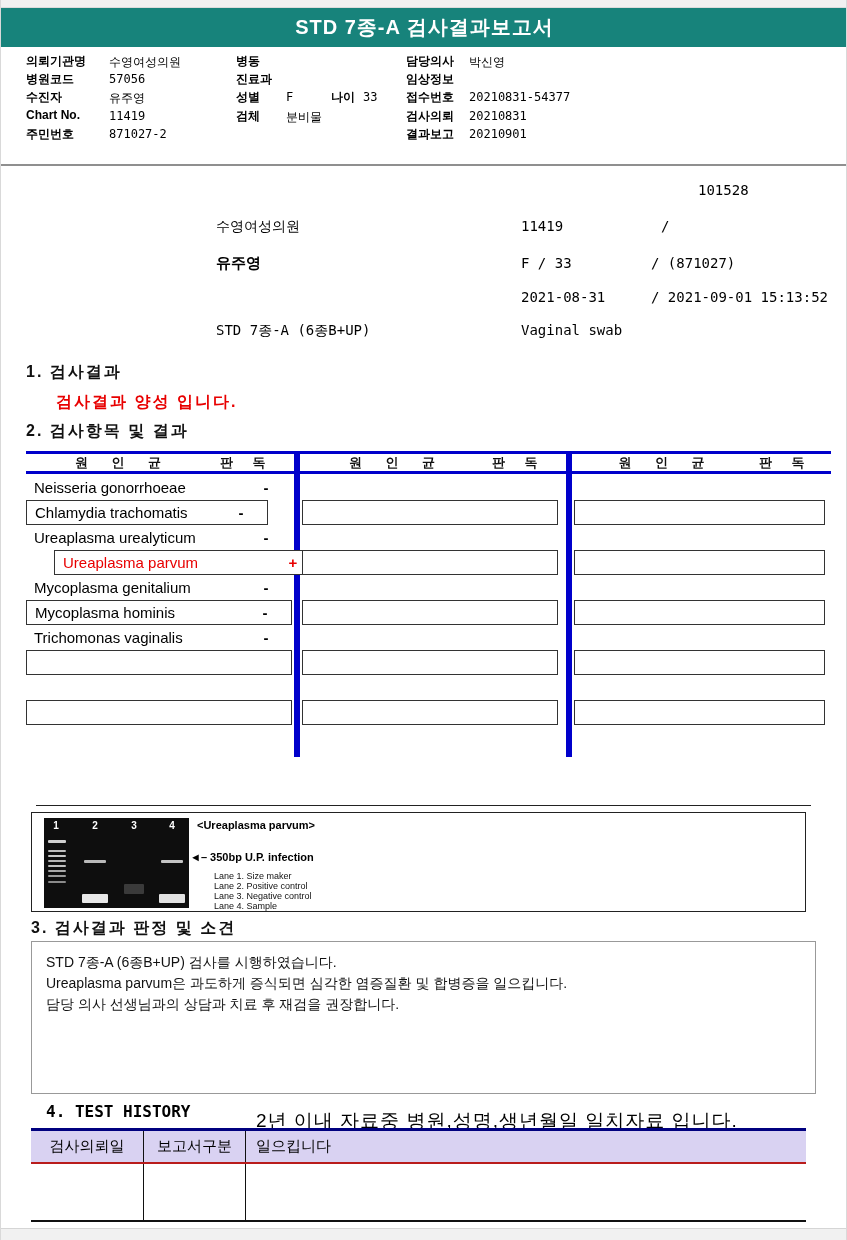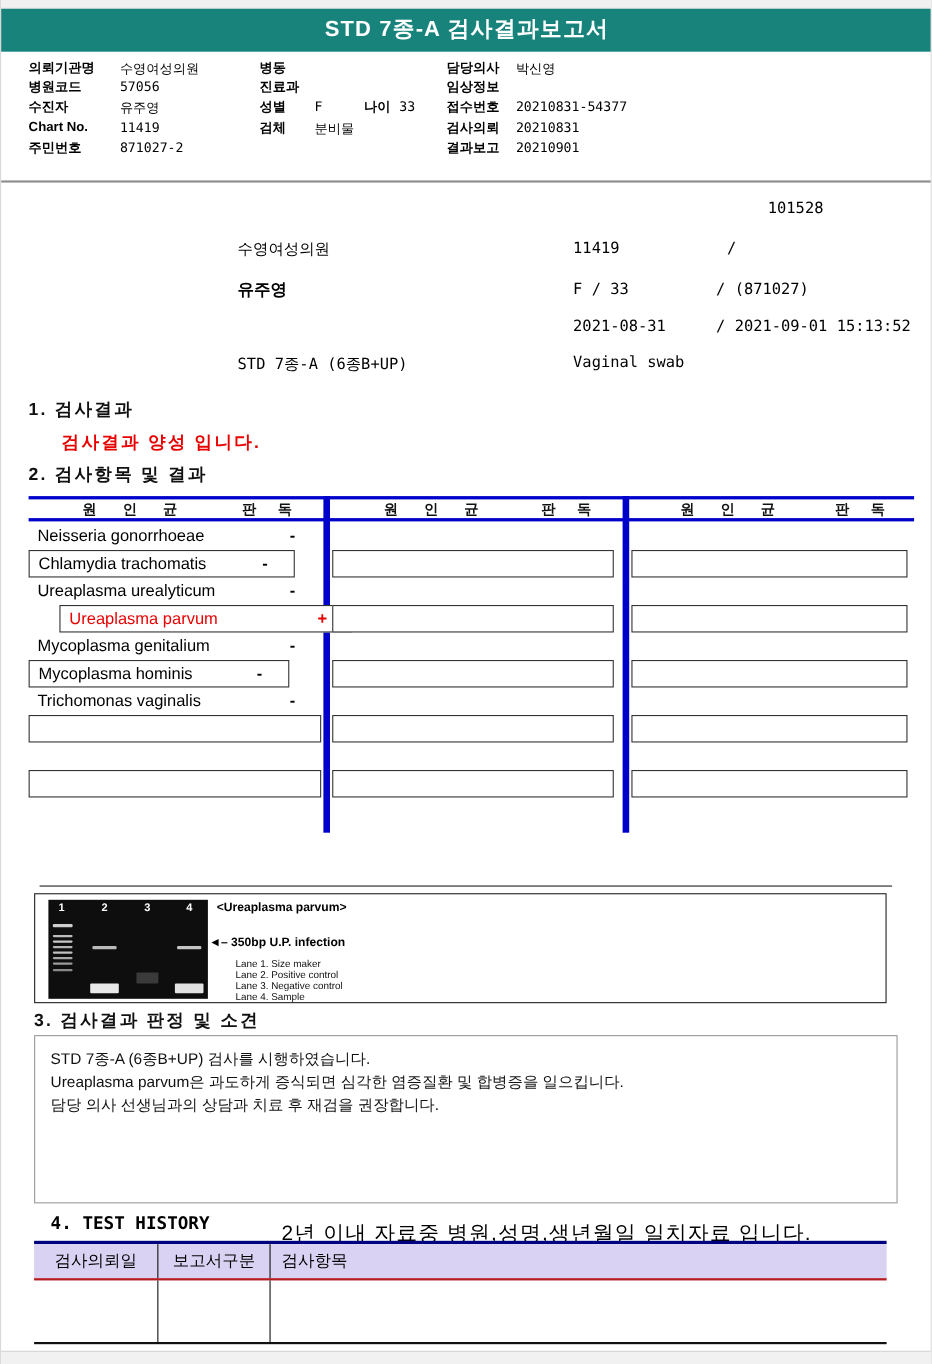--- a/index.html
+++ b/index.html
@@ -164,21 +164,21 @@
       <span class="ores">-</span>
   </div>
   <div class="trow boxed pos" style="left:25px; top:550px; width:266px;">
     <span class="oname">Ureaplasma parvum</span>
       <span class="ores">+</span>
   </div>
   <div class="trow" style="left:25px; top:575px; width:266px;">
     <span class="oname">Mycoplasma genitalium</span>
       <span class="ores">-</span>
   </div>
-  <div class="trow boxed" style="left:25px; top:600px; width:237px;">
+  <div class="trow boxed" style="left:25px; top:600px; width:266px;">
     <span class="oname">Mycoplasma hominis</span>
       <span class="ores">-</span>
   </div>
   <div class="trow" style="left:25px; top:625px; width:266px;">
     <span class="oname">Trichomonas vaginalis</span>
       <span class="ores">-</span>
   </div>
   <div class="trow boxed" style="left:25px; top:650px; width:266px;"></div>
   <div class="trow boxed" style="left:25px; top:700px; width:266px;"></div>
 
@@ -240,21 +240,21 @@
       <div>담당 의사 선생님과의 상담과 치료 후 재검을 권장합니다.</div>
     </div>
   </div>
 
   <div class="hist-head" style="left:45px; top:1102px; font-size:16px;">4. TEST HISTORY</div>
   <div class="hist-note">2년 이내 자료중 병원,성명,생년월일 일치자료 입니다.</div>
   <div class="hist-table">
     <div class="hist-hrow">
       <div class="hc hc1">검사의뢰일</div>
       <div class="hc hc2">보고서구분</div>
-      <div class="hc hc3">검사항목</div>
+      <div class="hc hc3">일으킵니다</div>
     </div>
     <div class="hist-brow">
       <div class="hc hc1"></div>
       <div class="hc hc2"></div>
       <div class="hc hc3"></div>
     </div>
   </div>
 
   <div class="strip bottom"></div>
 </div>

